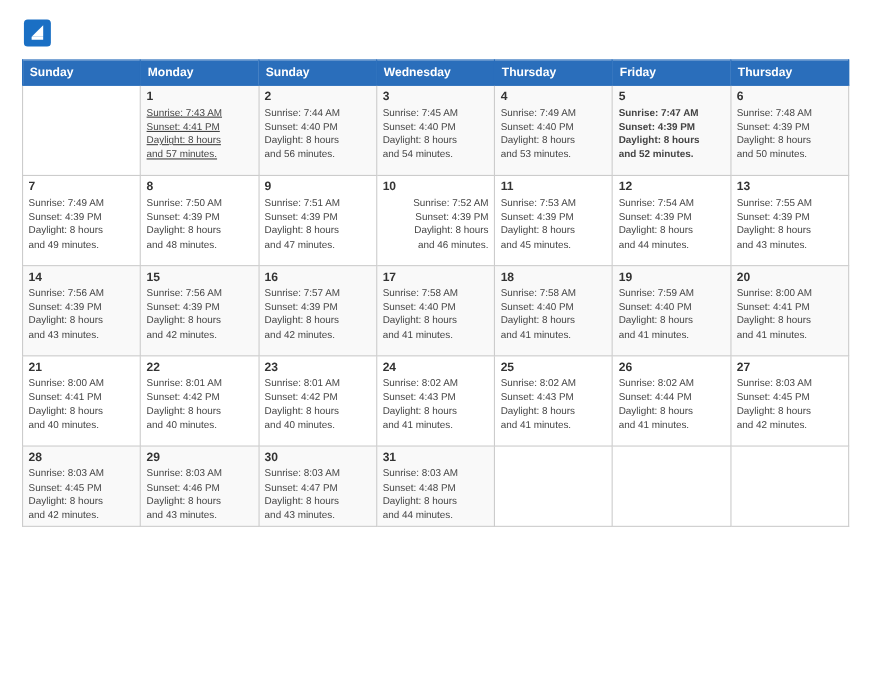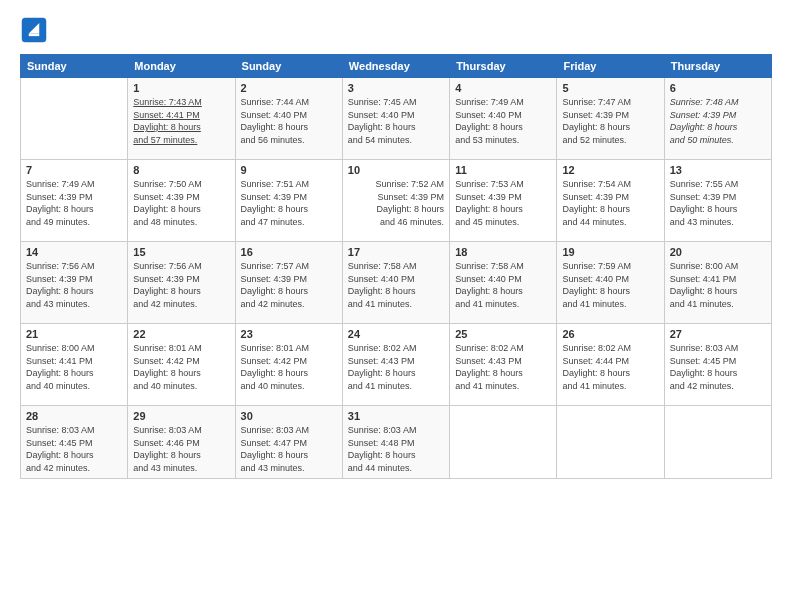--- a/index.html
+++ b/index.html
@@ -157,28 +157,28 @@
           </td>
           <td>
             <div class="day-number">4</div>
             <div class="day-info" style="white-space: pre-line;">Sunrise: 7:49 AM
 Sunset: 4:40 PM
 Daylight: 8 hours
 and 53 minutes.</div>
           </td>
           <td>
             <div class="day-number">5</div>
-            <div class="day-info" style="white-space: pre-line;">Sunrise: 7:47 AM
+            <div class="day-info" style="white-space: pre-line; font-weight: bold;">Sunrise: 7:47 AM
 Sunset: 4:39 PM
 Daylight: 8 hours
 and 52 minutes.</div>
           </td>
           <td>
             <div class="day-number">6</div>
-            <div class="day-info" style="white-space: pre-line; font-style: italic;">Sunrise: 7:48 AM
+            <div class="day-info" style="white-space: pre-line;">Sunrise: 7:48 AM
 Sunset: 4:39 PM
 Daylight: 8 hours
 and 50 minutes.</div>
           </td>
         </tr>
         <tr>
           <td>
             <div class="day-number">7</div>
             <div class="day-info" style="white-space: pre-line;">Sunrise: 7:49 AM
 Sunset: 4:39 PM

